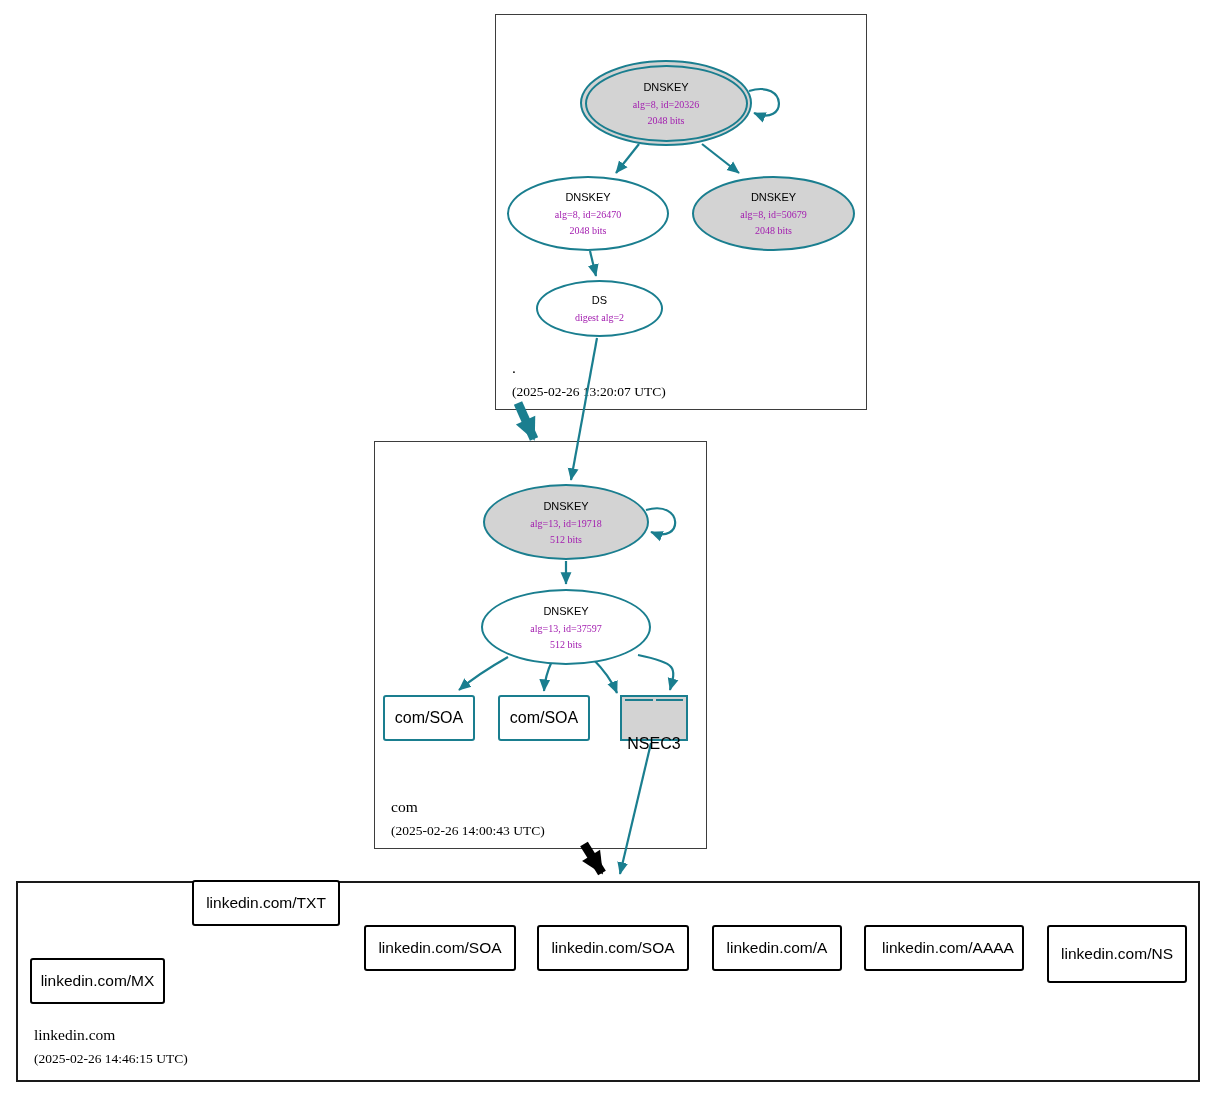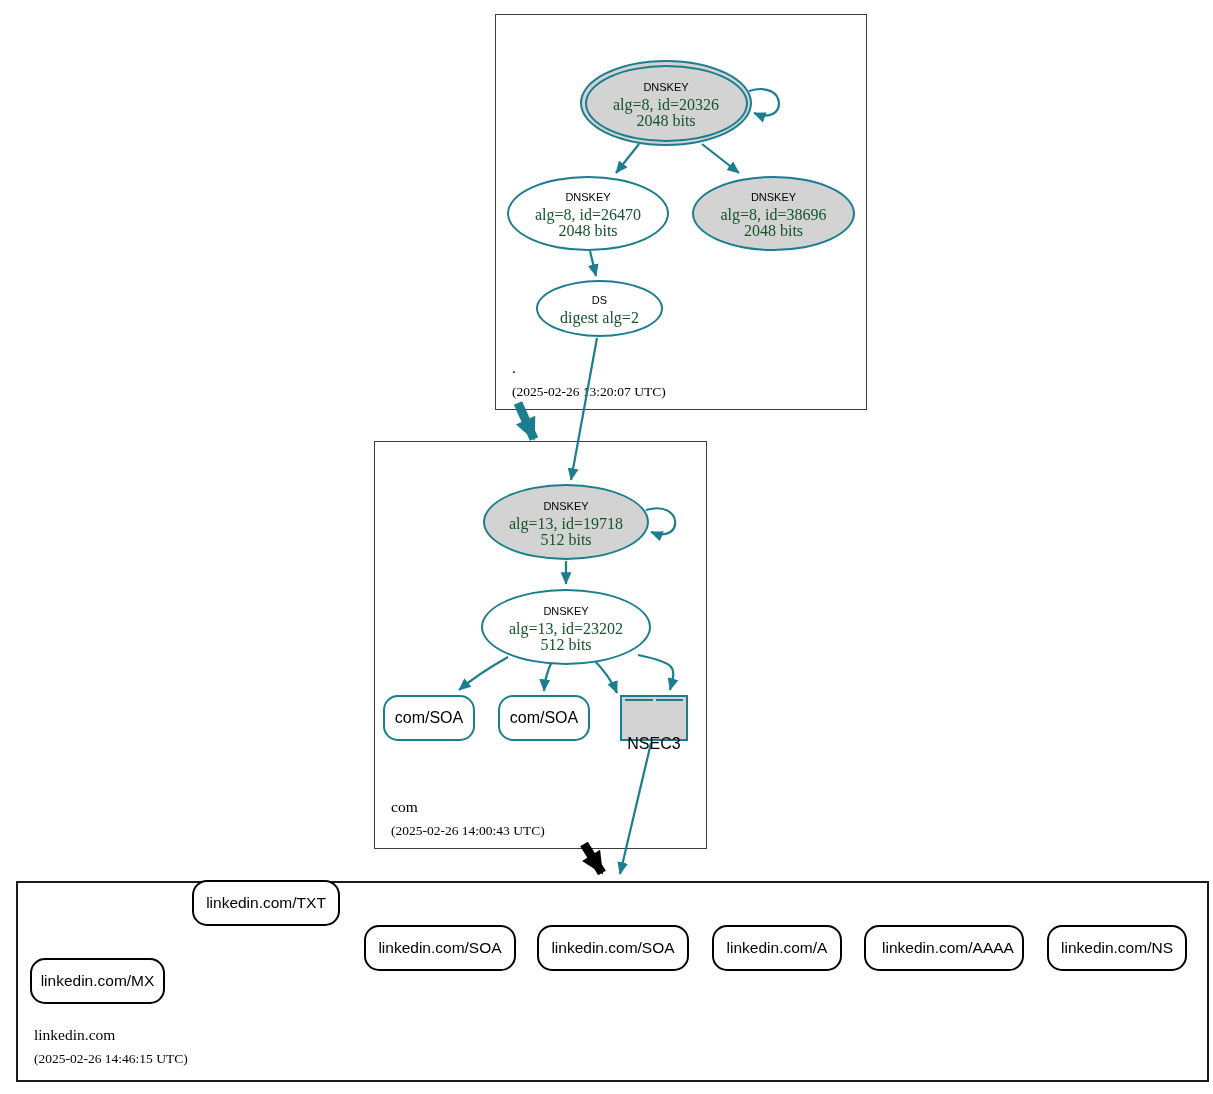--- a/index.html
+++ b/index.html
@@ -62,24 +62,24 @@
   }
   .ell.gray { background: var(--node-fill); }
   .inner-ring {
     position: absolute;
     inset: 2.5px;
     border: 2.2px solid var(--secure);
     border-radius: 50%;
     pointer-events: none;
   }
   .nt { font-family: "Liberation Sans", sans-serif; font-size: 11px; line-height: 19px; color: #000; z-index: 2; }
-  .na { font-family: "Liberation Serif", serif; font-size: 16px; line-height: 16px; color: #14532d; z-index: 2; }
+  .na { font-family: "Liberation Serif", serif; font-size: 10px; line-height: 16px; color: #a21caf; z-index: 2; }
   .rrset {
     border: 2.4px solid var(--secure);
-    border-radius: 15px;
+    border-radius: 3px;
     background: #ffffff;
     display: flex;
     align-items: center;
     justify-content: center;
     font-size: 16px;
     color: #000;
   }
   .rrset.black { border-color: var(--insecure); font-size: 15.5px; }
   .nsec3 {
     border: 2.6px solid var(--secure);
@@ -108,21 +108,21 @@
   <div class="zone-box" style="left:495px; top:14px; width:370px; height:394px;">
     <div class="zone-label">.</div>
     <div class="zone-ts">(2025-02-26 13:20:07 UTC)</div>
   </div>
 
   <div class="zone-box" style="left:374px; top:441px; width:331px; height:406px;">
     <div class="zone-label">com</div>
     <div class="zone-ts">(2025-02-26 14:00:43 UTC)</div>
   </div>
 
-  <div class="zone-box heavy" style="left:16px; top:881px; width:1180px; height:197px;padding-left:9px;">
+  <div class="zone-box heavy" style="left:16px; top:881px; width:1180px; height:197px;">
     <div class="zone-label" style="bottom:36px;">linkedin.com</div>
     <div class="zone-ts" style="bottom:13px;">(2025-02-26 14:46:15 UTC)</div>
   </div>
 
   <svg class="edges" width="1213" height="1094">
     <defs>
       <marker id="mt" markerUnits="userSpaceOnUse" markerWidth="13" markerHeight="13" viewBox="0 0 10 10" refX="9" refY="5" orient="auto">
         <path d="M0,0.8 L9.6,5 L0,9.2 z" class="fs"></path>
       </marker>
       <marker id="mtb" markerUnits="userSpaceOnUse" markerWidth="25" markerHeight="23" viewBox="0 0 10 10" refX="9" refY="5" orient="auto">
@@ -162,38 +162,38 @@
   </div>
 
   <div class="node ell" style="left:507px; top:176px; width:162px; height:75px;">
     <div class="nt">DNSKEY</div>
     <div class="na">alg=8, id=26470</div>
     <div class="na">2048 bits</div>
   </div>
 
   <div class="node ell gray" style="left:692px; top:176px; width:163px; height:75px;">
     <div class="nt">DNSKEY</div>
-    <div class="na">alg=8, id=38696</div>
+    <div class="na">alg=8, id=50679</div>
     <div class="na">2048 bits</div>
   </div>
 
   <div class="node ell" style="left:536px; top:280px; width:127px; height:57px;">
     <div class="nt">DS</div>
     <div class="na">digest alg=2</div>
   </div>
 
   <div class="node ell gray" style="left:483px; top:484px; width:166px; height:76px;">
     <div class="nt">DNSKEY</div>
     <div class="na">alg=13, id=19718</div>
     <div class="na">512 bits</div>
   </div>
 
   <div class="node ell" style="left:481px; top:589px; width:170px; height:76px;">
     <div class="nt">DNSKEY</div>
-    <div class="na">alg=13, id=23202</div>
+    <div class="na">alg=13, id=37597</div>
     <div class="na">512 bits</div>
   </div>
 
   <div class="node rrset" style="left:383px; top:695px; width:92px; height:46px;">
     <span>com/SOA</span>
   </div>
 
   <div class="node rrset" style="left:498px; top:695px; width:92px; height:46px;">
     <span>com/SOA</span>
   </div>
@@ -223,17 +223,17 @@
   </div>
 
   <div class="node rrset black" style="left:712px; top:925px; width:130px; height:46px;">
     <span>linkedin.com/A</span>
   </div>
 
   <div class="node rrset black" style="left:864px; top:925px; width:160px; height:46px;padding-left:8px;">
     <span>linkedin.com/AAAA</span>
   </div>
 
-  <div class="node rrset black" style="left:1047px; top:925px; width:140px; height:46px;">
+  <div class="node rrset black" style="left:1047px; top:925px; width:140px; height:58px;">
     <span>linkedin.com/NS</span>
   </div>
 
 </div>
 
 </body></html>

